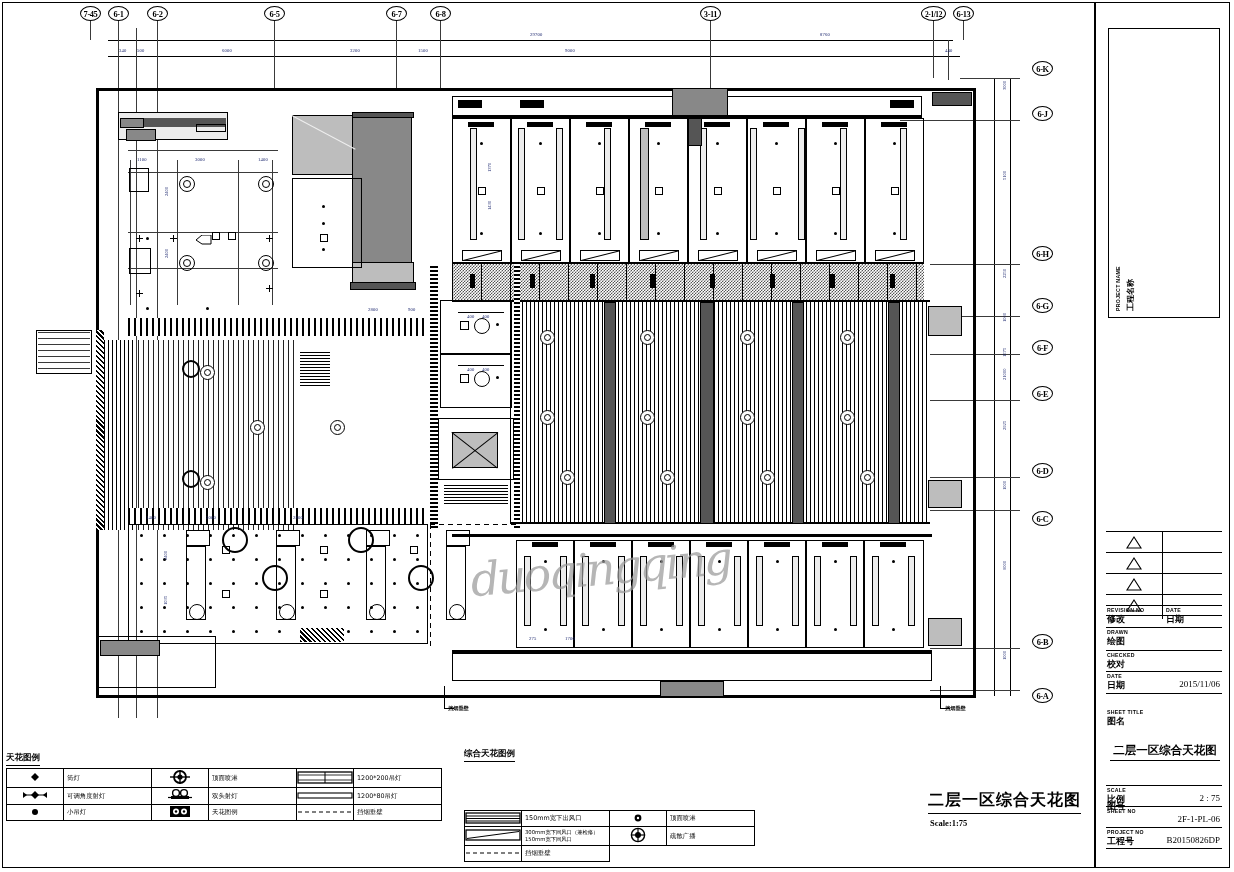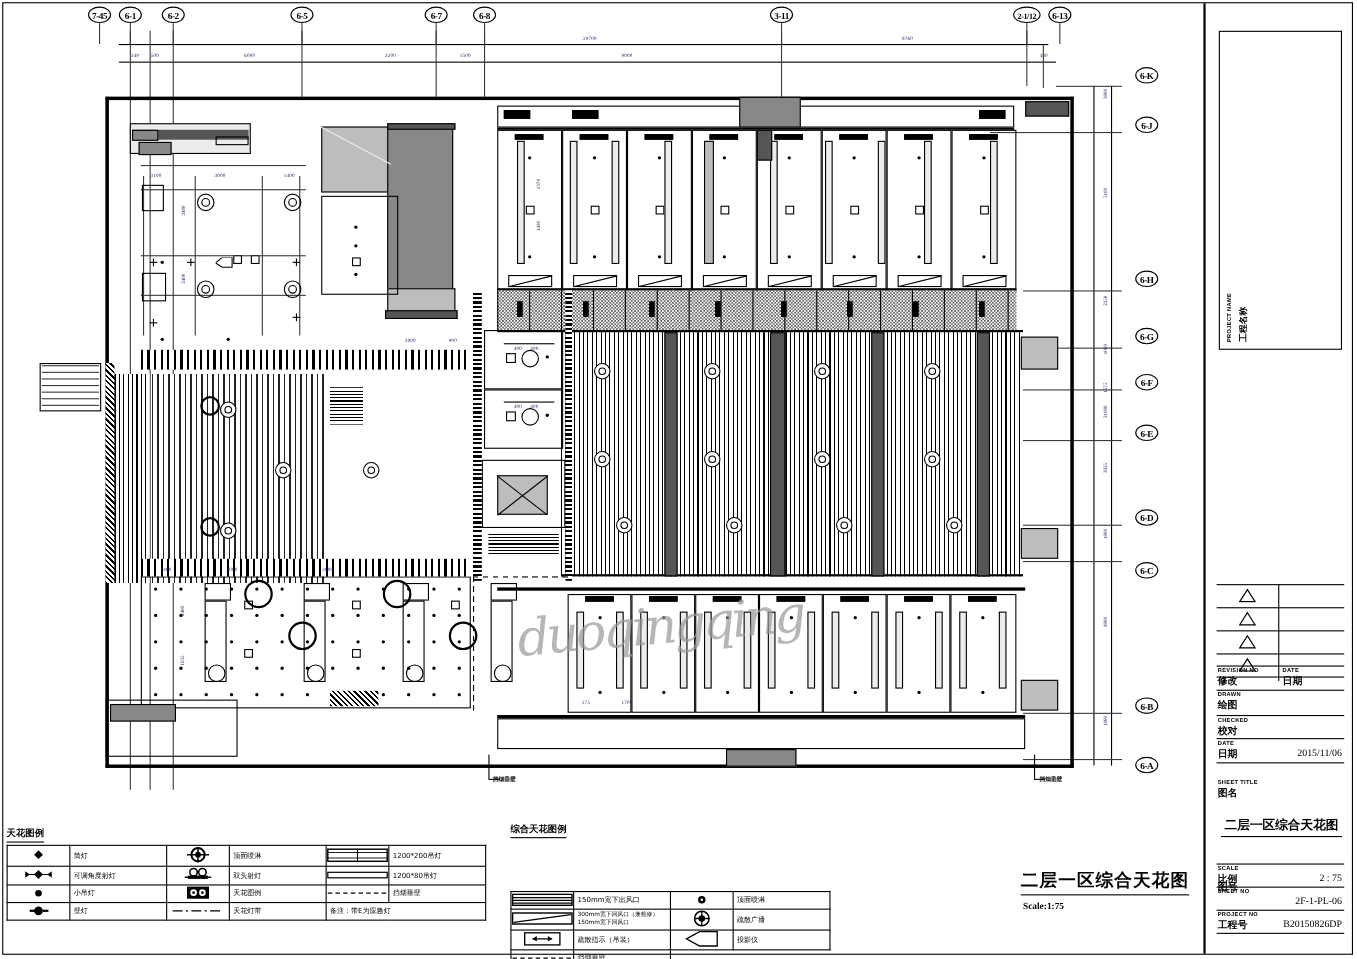--- a/index.html
+++ b/index.html
@@ -716,33 +716,20 @@
                 <circle cx="19" cy="6.5" r="3" fill="#fff"></circle>
                 <circle cx="11" cy="6.5" r="1.2" fill="#000"></circle>
                 <circle cx="19" cy="6.5" r="1.2" fill="#000"></circle>
               </svg></span></td>
           <td class="txt">天花图例</td>
           <td class="sym"><span class="sym-wrap"><svg width="56" height="8">
                 <line x1="1" y1="4" x2="55" y2="4" stroke="#000" stroke-width="1.2" stroke-dasharray="4,3"></line>
               </svg></span></td>
           <td class="txt">挡烟垂壁</td>
         </tr>
-        <tr>
-          <td class="sym"><span class="sym-wrap"><svg width="26" height="12">
-                <circle cx="13" cy="6" r="4" fill="#000"></circle>
-                <rect x="5" y="5" width="5" height="2" fill="#000"></rect>
-                <rect x="17" y="5" width="5" height="2" fill="#000"></rect>
-              </svg></span></td>
-          <td class="txt">壁灯</td>
-          <td class="sym"><span class="sym-wrap"><svg width="50" height="8">
-                <line x1="2" y1="4" x2="48" y2="4" stroke="#000" stroke-width="1.2" stroke-dasharray="9,3,2,3"></line>
-              </svg></span></td>
-          <td class="txt">天花灯带</td>
-          <td class="txt" colspan="2" style="width: 140px;">备注：带E为应急灯</td>
-        </tr>
       </tbody>
     </table>
 
   <div class="lgd-title" style="left:464px;top:748px;">综合天花图例</div>
   <table class="lg" id="lg2" style="left:464px;top:762px;margin-top:48px;">
       <tbody>
         <tr>
           <td class="sym"><span class="sym-wrap"><svg width="56" height="12">
                 <rect x="1" y="1" width="54" height="10" fill="none" stroke="#000" stroke-width="1.3"></rect>
                 <line x1="1" y1="4" x2="55" y2="4" stroke="#000" stroke-width="1.2"></line>
@@ -765,33 +752,20 @@
             <div>300mm宽下回风口（兼检修）</div>
             <div>150mm宽下回风口</div>
           </td>
           <td class="sym"><span class="sym-wrap"><svg width="20" height="16">
                 <circle cx="10" cy="8" r="6.6" fill="none" stroke="#000" stroke-width="1.4"></circle>
                 <circle cx="10" cy="8" r="3" fill="#000"></circle>
                 <line x1="10" y1="1.4" x2="10" y2="14.6" stroke="#000" stroke-width="1.2"></line>
                 <line x1="3.4" y1="8" x2="16.6" y2="8" stroke="#000" stroke-width="1.2"></line>
               </svg></span></td>
           <td class="txt">疏散广播</td>
-        </tr>
-        <tr>
-          <td class="sym"><span class="sym-wrap"><svg width="34" height="13">
-                <rect x="1" y="1" width="32" height="11" fill="none" stroke="#000" stroke-width="1.2"></rect>
-                <line x1="8" y1="6.5" x2="26" y2="6.5" stroke="#000" stroke-width="1.1"></line>
-                <polygon points="8,6.5 12,4 12,9" fill="#000"></polygon>
-                <polygon points="26,6.5 22,4 22,9" fill="#000"></polygon>
-              </svg></span></td>
-          <td class="txt">疏散指示（吊装）</td>
-          <td class="sym"><span class="sym-wrap"><svg width="32" height="15">
-                <polygon points="2,7.5 14,1 30,1 30,14 14,14" fill="#fff" stroke="#000" stroke-width="1.2"></polygon>
-              </svg></span></td>
-          <td class="txt">投影仪</td>
         </tr>
         <tr>
           <td class="sym"><span class="sym-wrap"><svg width="56" height="8">
                 <line x1="1" y1="4" x2="55" y2="4" stroke="#000" stroke-width="1.2" stroke-dasharray="4,3"></line>
               </svg></span></td>
           <td class="txt">挡烟垂壁</td>
           <td class="sym nb"></td>
           <td class="txt nb"></td>
         </tr>
       </tbody>

